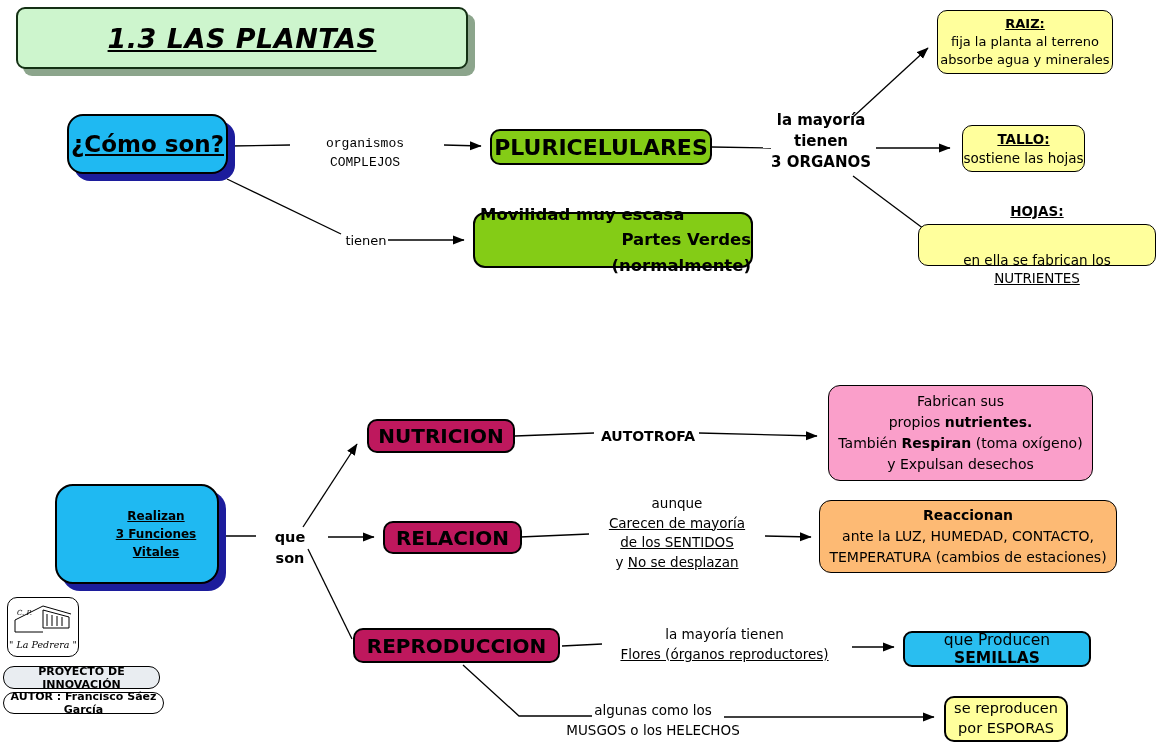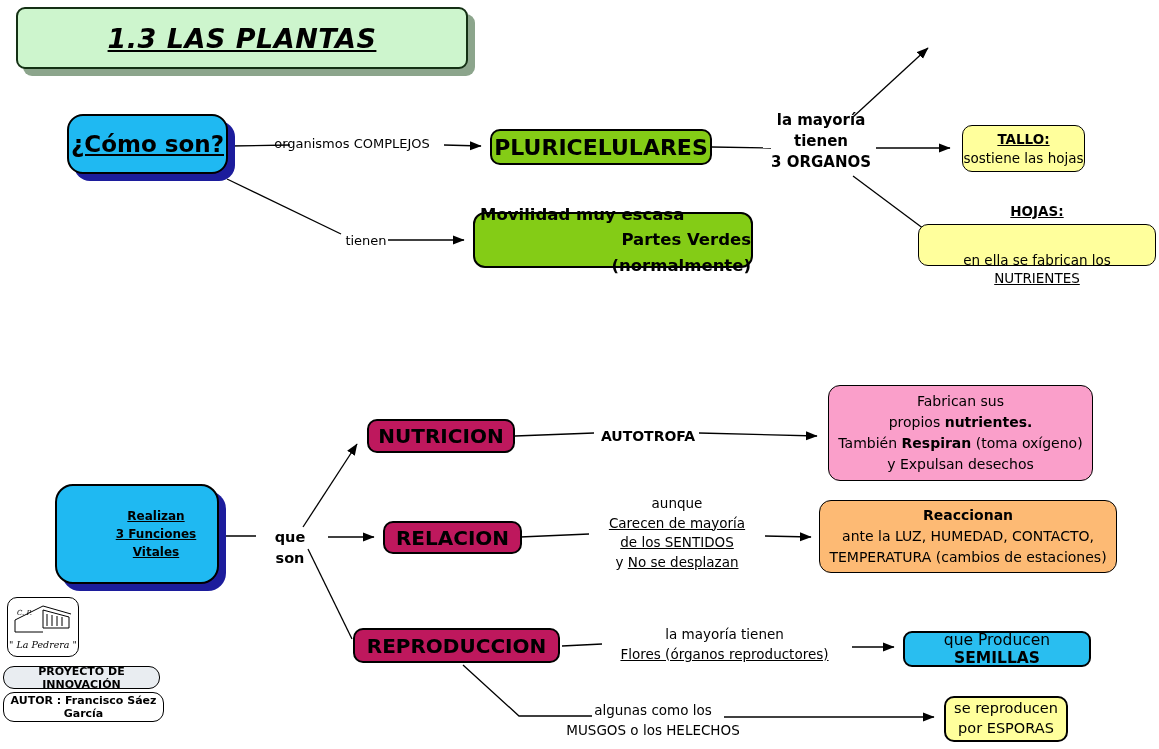--- a/index.html
+++ b/index.html
@@ -48,41 +48,41 @@
   .pink{left:828px;top:385px;width:265px;height:96px;background:#FA9FCA;border:1.6px solid #000;
         border-radius:12px;font-size:14px;line-height:1.5;}
   .palegreen{left:819px;top:500px;width:298px;height:73px;background:#fdba74;border:1.6px solid #000;
         border-radius:12px;font-size:14px;line-height:1.5;}
   .semillas{left:903px;top:631px;width:188px;height:36px;background:#29BEF0;border:2px solid #000;
         border-radius:9px;font-size:15.5px;}
 
   
   .lbl{position:absolute;text-align:center;font-size:13px;line-height:1.45;}
   .lbl.b{font-weight:bold;}
-  .lbl-organismos{left:274px;top:135px;width:156px;}
+  .lbl-organismos{left:287px;top:135px;width:156px;font-family:Liberation Mono, monospace;}
   .lbl-mayoria{left:766px;top:110px;width:110px;font-size:15px;line-height:1.4;}
   .lbl-tienen{left:343px;top:232px;width:46px;}
   .lbl-queson{left:258px;top:527px;width:64px;font-size:14.5px;}
   .lbl-autotrofa{left:598px;top:426px;width:100px;font-size:14px;}
   .lbl-aunque{left:591px;top:494px;width:172px;font-size:13.5px;}
   .lbl-flores{left:602px;top:625px;width:245px;font-size:13.5px;}
   .lbl-musgos{left:562px;top:701px;width:182px;font-size:13.5px;}
   .u{text-decoration:underline;}
   .bd{font-weight:bold;}
 
   
   .logo-box{left:7px;top:597px;width:72px;height:60px;background:#fff;border:1.6px solid #000;
             border-radius:10px;justify-content:flex-start;}
   .logo-cp{position:absolute;left:9px;top:11px;font-family:"DejaVu Serif","Liberation Serif",serif;
            font-style:italic;font-size:7px;}
   .logo-name{position:absolute;left:0;bottom:6px;width:100%;text-align:center;
            font-family:"DejaVu Serif","Liberation Serif",serif;font-style:italic;font-size:9.5px;}
   .credit{border:1.6px solid #000;border-radius:11px;font-weight:bold;font-size:11px;}
   .proyecto{left:3px;top:666px;width:157px;height:23px;background:#E9EDF1;}
-  .autor{left:3px;top:692px;width:161px;height:30px;background:#FFFFFF;}
+  .autor{left:3px;top:692px;width:161px;height:22px;background:#FFFFFF;}
 </style>
 </head>
 <body>
 
 <div id="canvas">
 
   <svg class="wires" viewBox="0 0 1159 749">
     <defs>
       <marker id="arr" markerWidth="11" markerHeight="9" refX="8.5" refY="3.5" orient="auto">
         <path d="M0,0 L9,3.5 L0,7 Z" fill="#000"></path>
@@ -144,20 +144,25 @@
 
   <div class="box gbox pluricelulares">
     <span>PLURICELULARES</span>
   </div>
 
   <div class="box gbox movilidad">
     <span>Movilidad muy escasa</span>
     <span>Partes Verdes (normalmente)</span>
   </div>
 
+  <div class="box ybox raiz">
+    <span class="hd">RAIZ:</span>
+    <span>fija la planta al terreno</span>
+    <span>absorbe agua y minerales</span>
+  </div>
 
   <div class="box ybox tallo">
     <span class="hd">TALLO:</span>
     <span>sostiene las hojas</span>
   </div>
 
   <div class="box ybox hojas">
     <span class="hd">HOJAS:</span>
     <span><span>en ella se fabrican los </span><span class="u">NUTRIENTES</span></span>
   </div>

